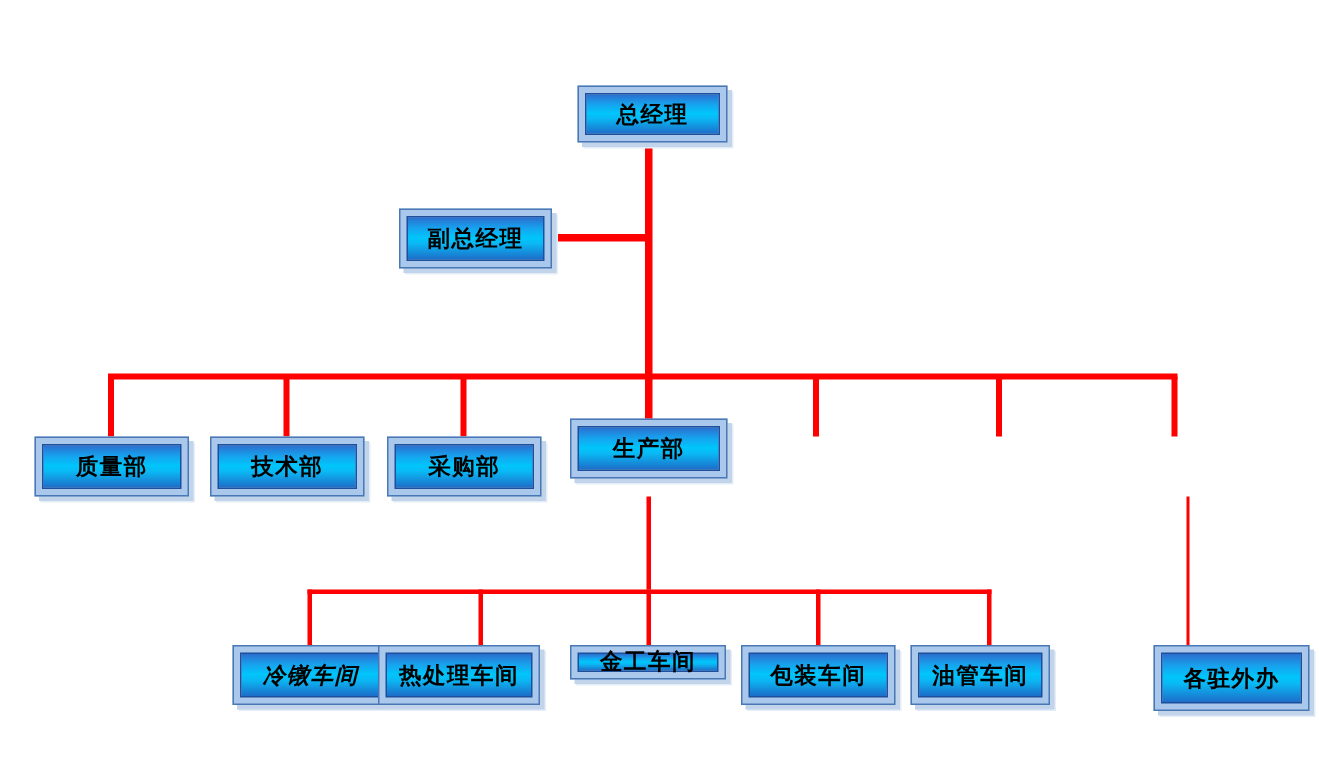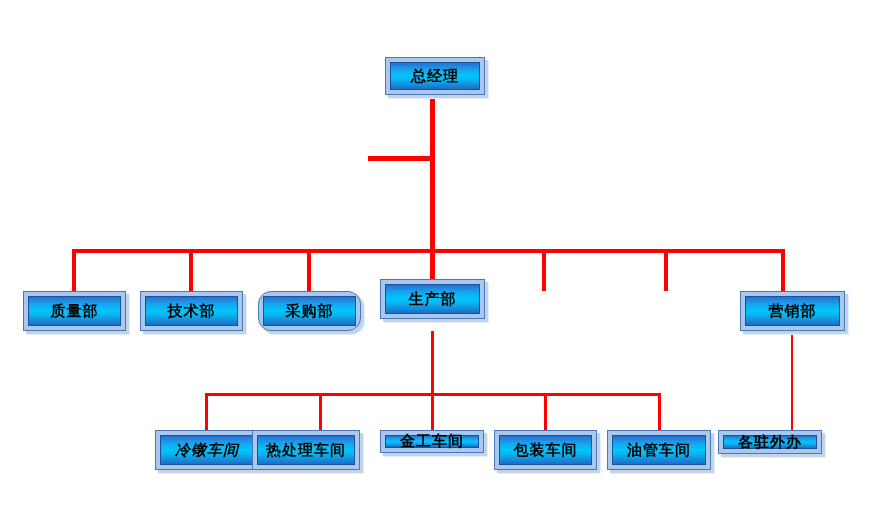--- a/index.html
+++ b/index.html
@@ -42,31 +42,31 @@
     font-weight: bold;
     letter-spacing: 1px;
     white-space: nowrap;
   }
 
   
   #n-root      { left: 385px; top:  57px; width: 100px; height: 38px; }
   #n-deputy    { left: 266px; top: 139px; width: 102px; height: 40px; }
   #n-dept0     { left:  23px; top: 291px; width: 103px; height: 40px; }
   #n-dept1     { left: 140px; top: 291px; width: 103px; height: 40px; }
-  #n-dept2     { left: 258px; top: 291px; width: 103px; height: 40px; border-radius: 13px; }
+  #n-dept2     { left: 258px; top: 291px; width: 103px; height: 40px; }
   #n-dept3     { left: 380px; top: 279px; width: 105px; height: 40px; }
   #n-dept4     { left: 492px; top: 291px; width: 104px; height: 40px; }
   #n-dept5     { left: 610px; top: 291px; width: 112px; height: 40px; }
   #n-dept6     { left: 740px; top: 291px; width: 105px; height: 40px; }
   #n-ws0       { left: 155px; top: 430px; width: 104px; height: 40px; font-style: italic; }
   #n-ws1       { left: 252px; top: 430px; width: 108px; height: 40px; }
   #n-ws2       { left: 380px; top: 430px; width: 104px; height: 23px; text-align: center; }
   #n-ws3       { left: 494px; top: 430px; width: 103px; height: 40px; }
-  #n-ws4       { left: 607px; top: 430px; width: 104px; height: 40px; }
-  #n-ws5       { left: 718px; top: 430px; width: 104px; height: 24px; }
+  #n-ws4       { left: 607px; top: 430px; width: 93px; height: 40px; }
+  #n-ws5       { left: 769px; top: 430px; width: 104px; height: 44px; }
 
   
   .line { position: absolute; background: var(--connector, #ff0000); }
 
   #l-trunk          { left: 430px; top:  95px; width: 5px;   height: 196px; }
   #l-deputy         { left: 368px; top: 156px; width: 64px;  height: 5px;   }
   #l-level1-bar     { left:  72px; top: 249px; width: 713px; height: 4px;   }
   #l-drop-quality   { left:  72px; top: 251px; width: 4px;   height: 40px;  }
   #l-drop-tech      { left: 189px; top: 251px; width: 4px;   height: 40px;  }
   #l-drop-purch     { left: 307px; top: 251px; width: 4px;   height: 40px;  }
@@ -104,44 +104,44 @@
   <div class="line" id="l-wdrop3"></div>
   <div class="line" id="l-wdrop4"></div>
   <div class="line" id="l-marketing-stem"></div>
 
   <div class="node" id="n-root">
     <div class="node-inner">
       <span class="node-label">总经理</span>
     </div>
   </div>
 
+  <div class="node" id="n-deputy">
+    <div class="node-inner">
+      <span class="node-label">副总经理</span>
+    </div>
+  </div>
 
   <div class="node" id="n-dept0">
     <div class="node-inner">
       <span class="node-label">质量部</span>
     </div>
   </div>
   <div class="node" id="n-dept1">
     <div class="node-inner">
       <span class="node-label">技术部</span>
     </div>
   </div>
   <div class="node" id="n-dept2">
     <div class="node-inner">
       <span class="node-label">采购部</span>
     </div>
   </div>
   <div class="node" id="n-dept3">
     <div class="node-inner">
       <span class="node-label">生产部</span>
-    </div>
-  </div>
-  <div class="node" id="n-dept6">
-    <div class="node-inner">
-      <span class="node-label">营销部</span>
     </div>
   </div>
 
   <div class="node" id="n-ws0">
     <div class="node-inner">
       <span class="node-label">冷镦车间</span>
     </div>
   </div>
   <div class="node" id="n-ws1">
     <div class="node-inner">

